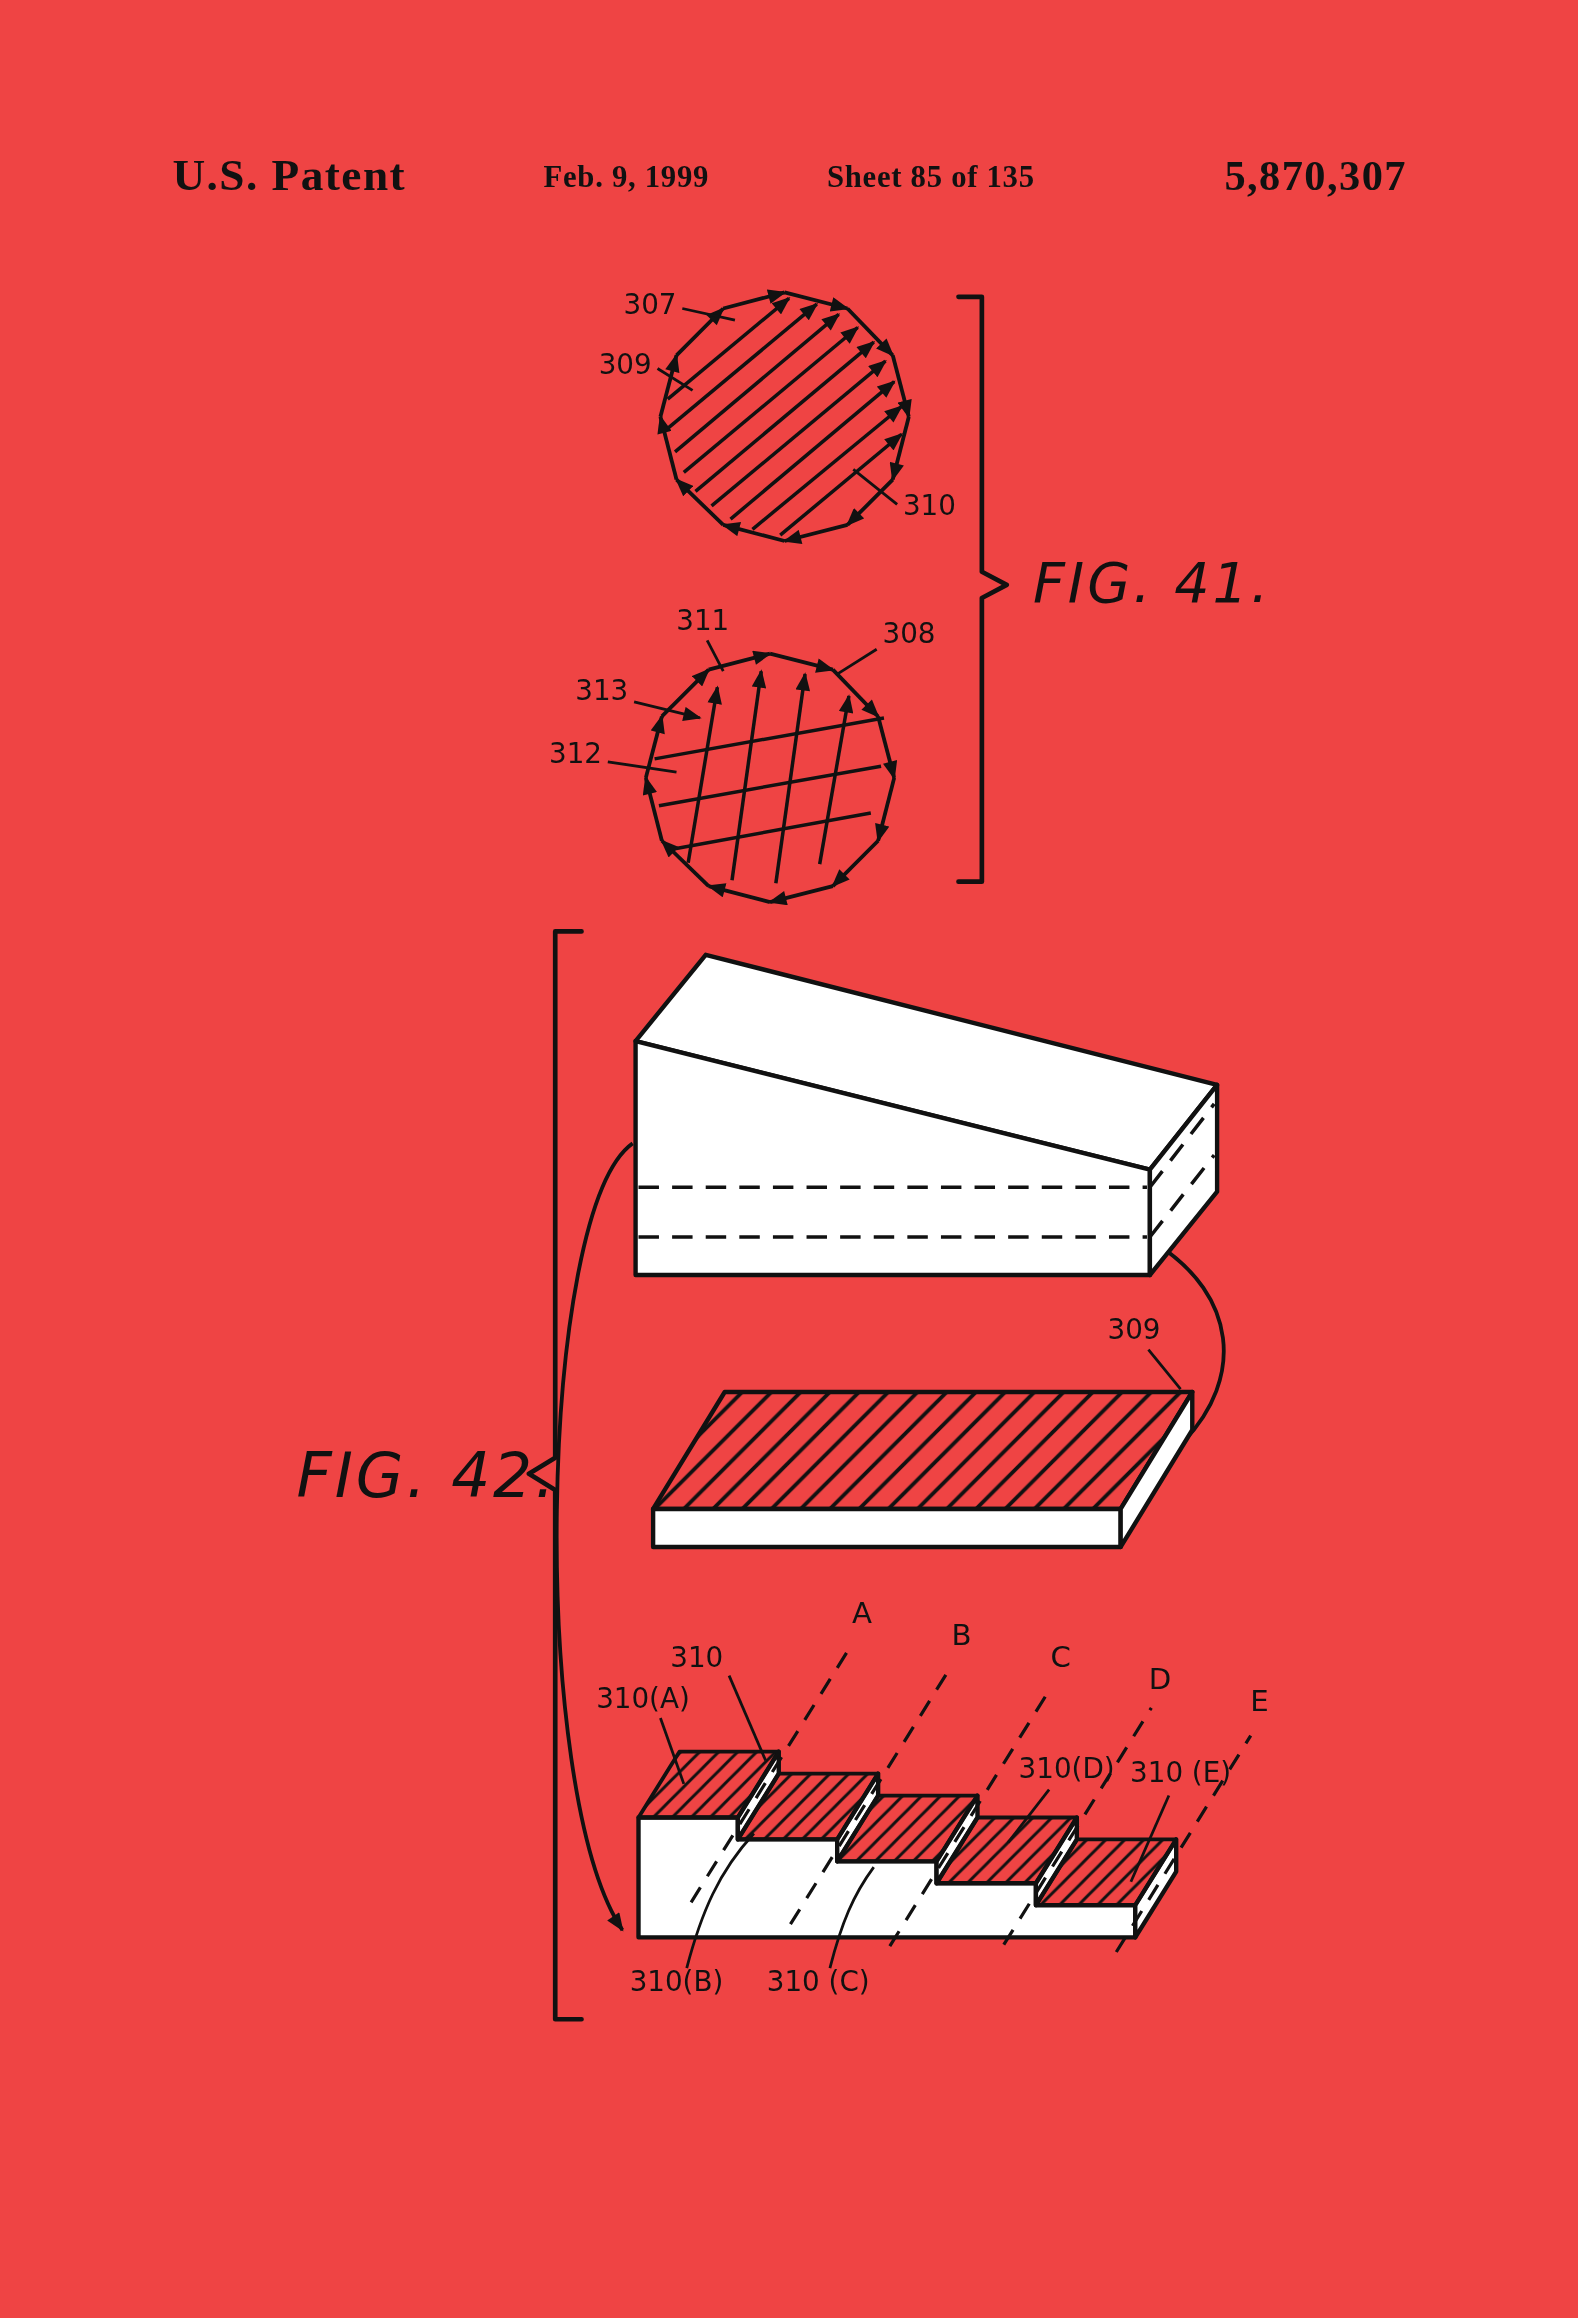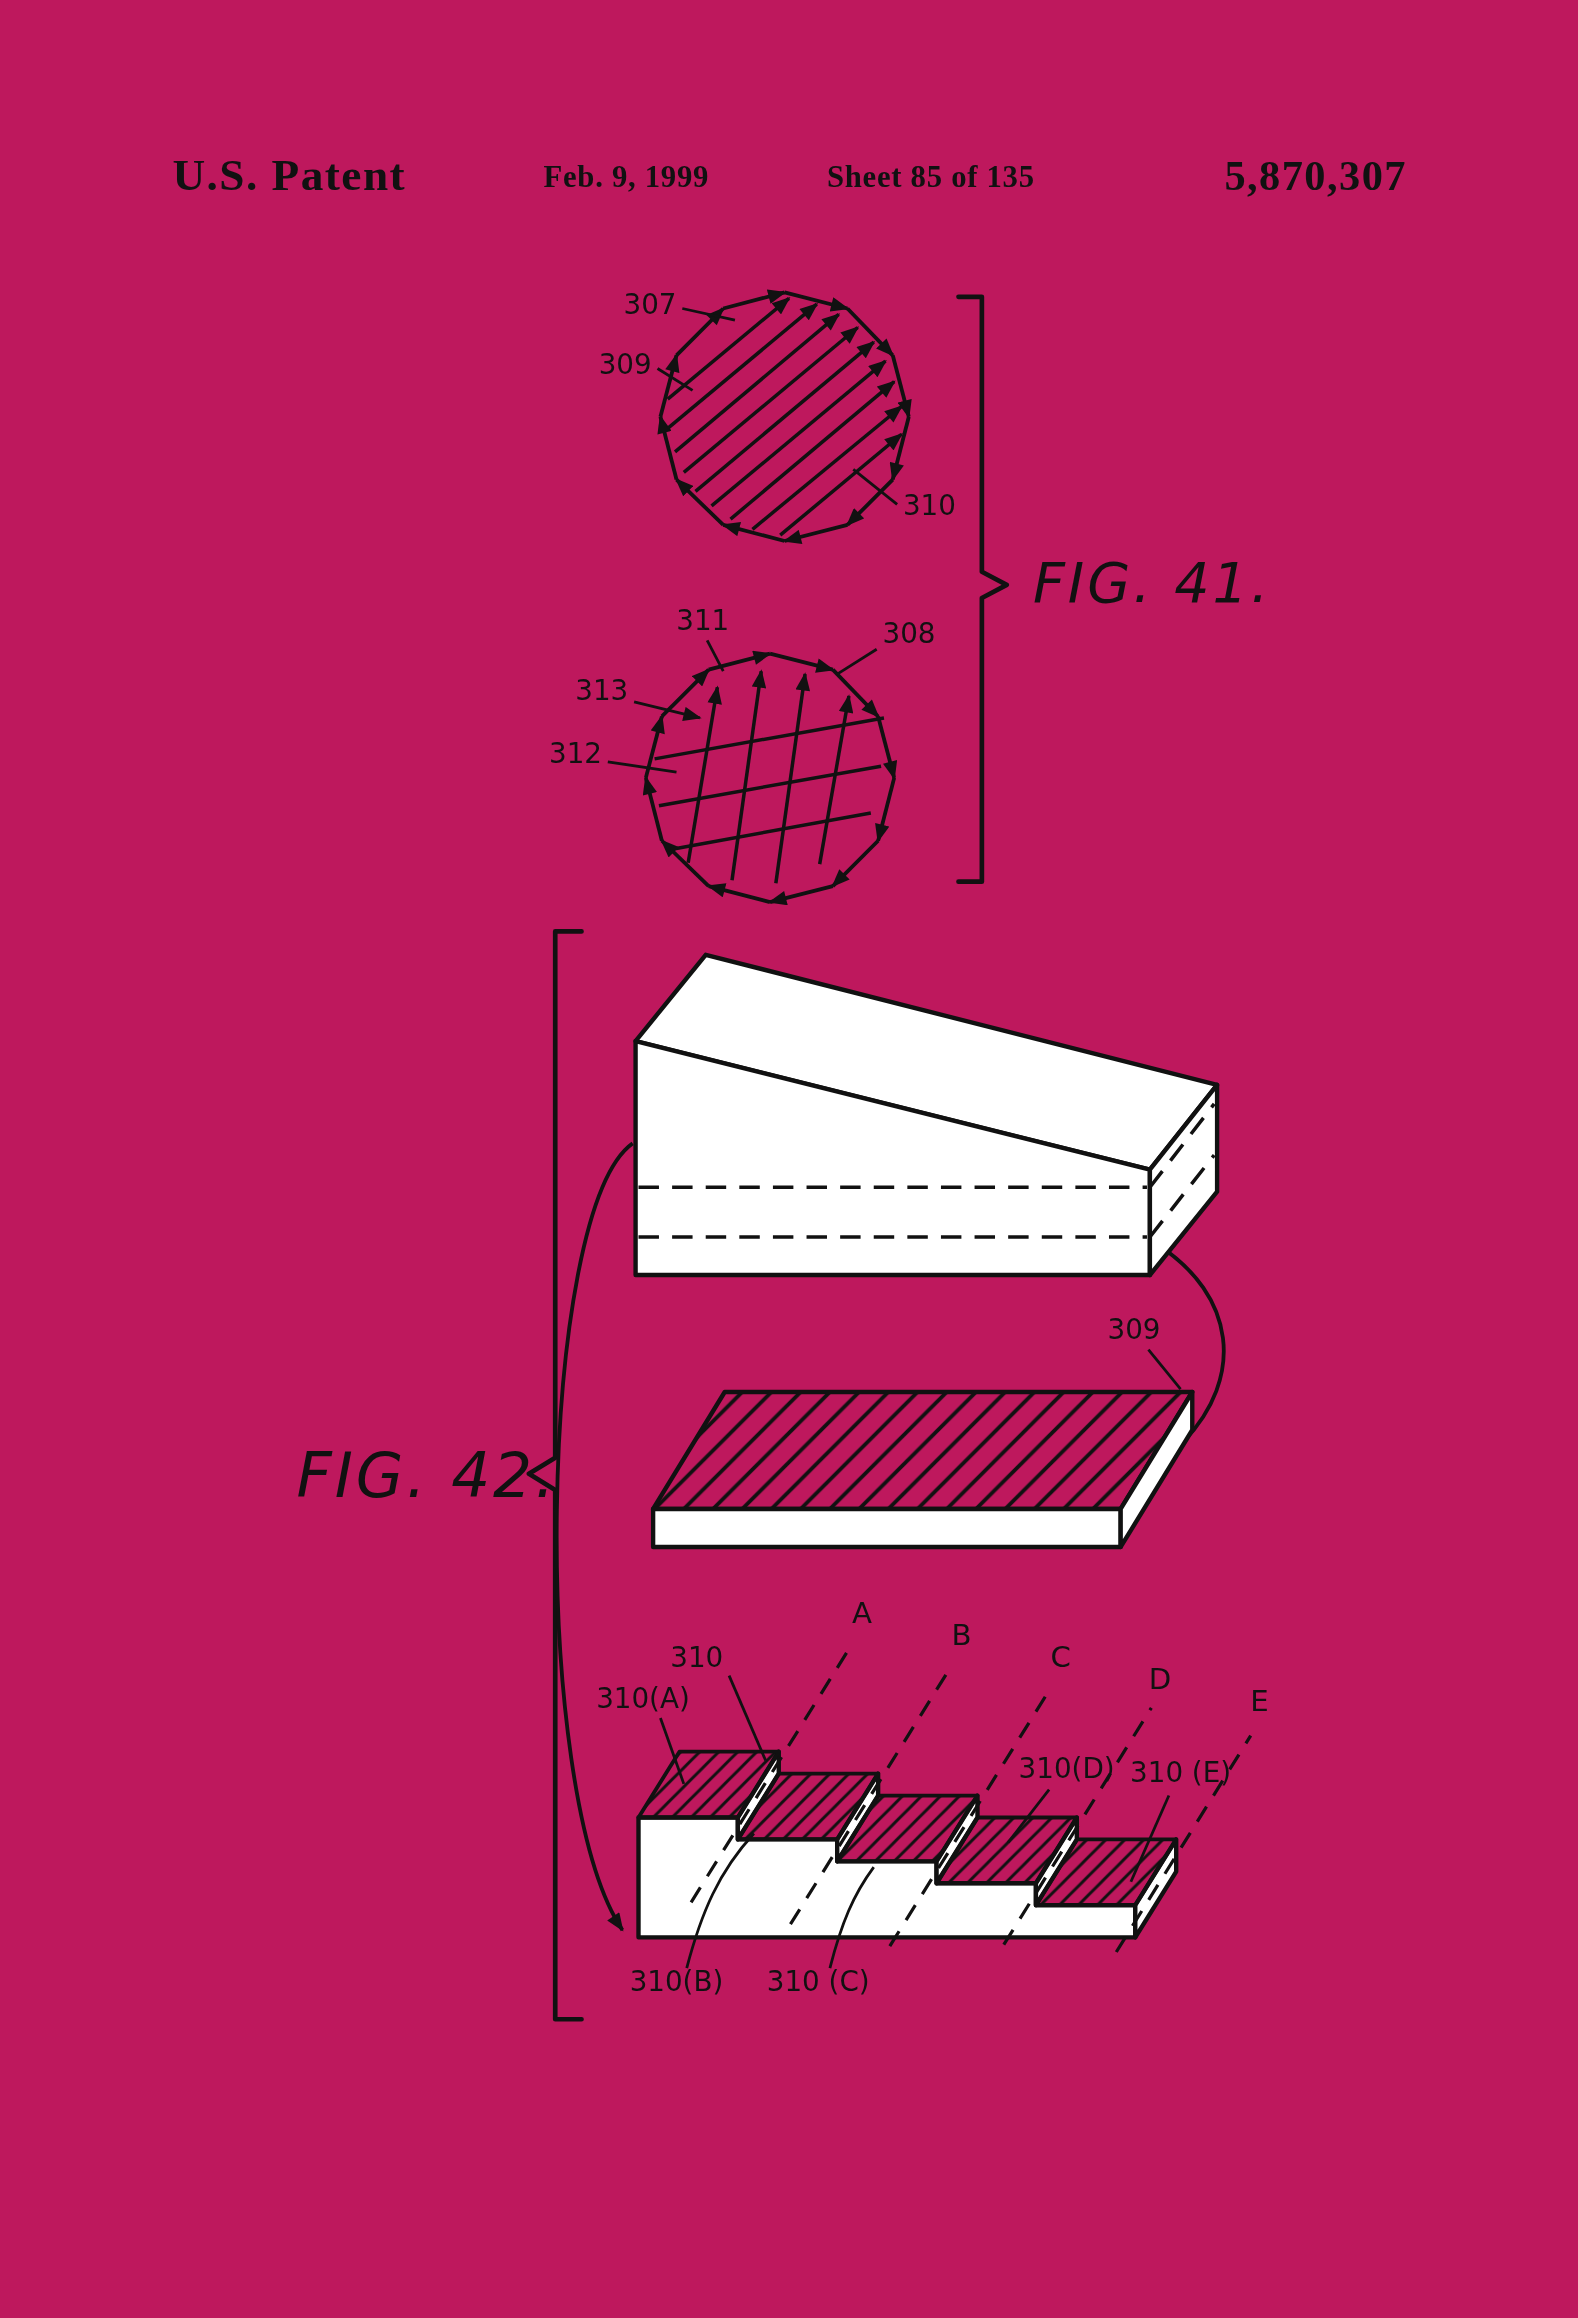--- a/index.html
+++ b/index.html
@@ -1,16 +1,16 @@
 <!DOCTYPE html>
 <html style="font-size:11px"><head>
 <meta charset="utf-8">
 <style>
   html,body { margin:0; padding:0; background:#ffffff; }
-  .page { width:1578px; height:2319px; background:#be185d; position:relative; overflow:hidden; }
+  .page { width:1578px; height:2319px; background:#ef4444; position:relative; overflow:hidden; }
   svg { display:block; width:1578px; height:2319px; }
 
   .hdr-title { font:bold 31px "Liberation Serif", serif; fill:#111; letter-spacing:1px; }
   .hdr-small { font:bold 21px "Liberation Serif", serif; fill:#111; letter-spacing:.5px; }
   .hdr-num   { font:bold 29px "Liberation Serif", serif; fill:#111; letter-spacing:1px; }
 
   .cap  { font:italic 38px "DejaVu Sans", sans-serif; fill:#111; letter-spacing:2px; }
   .cap2 { font:italic 42px "DejaVu Sans", sans-serif; fill:#111; letter-spacing:2px; }
   .num  { font:19px "DejaVu Sans", sans-serif; fill:#111; }
   .sec  { font:20px "DejaVu Sans", sans-serif; fill:#111; }

